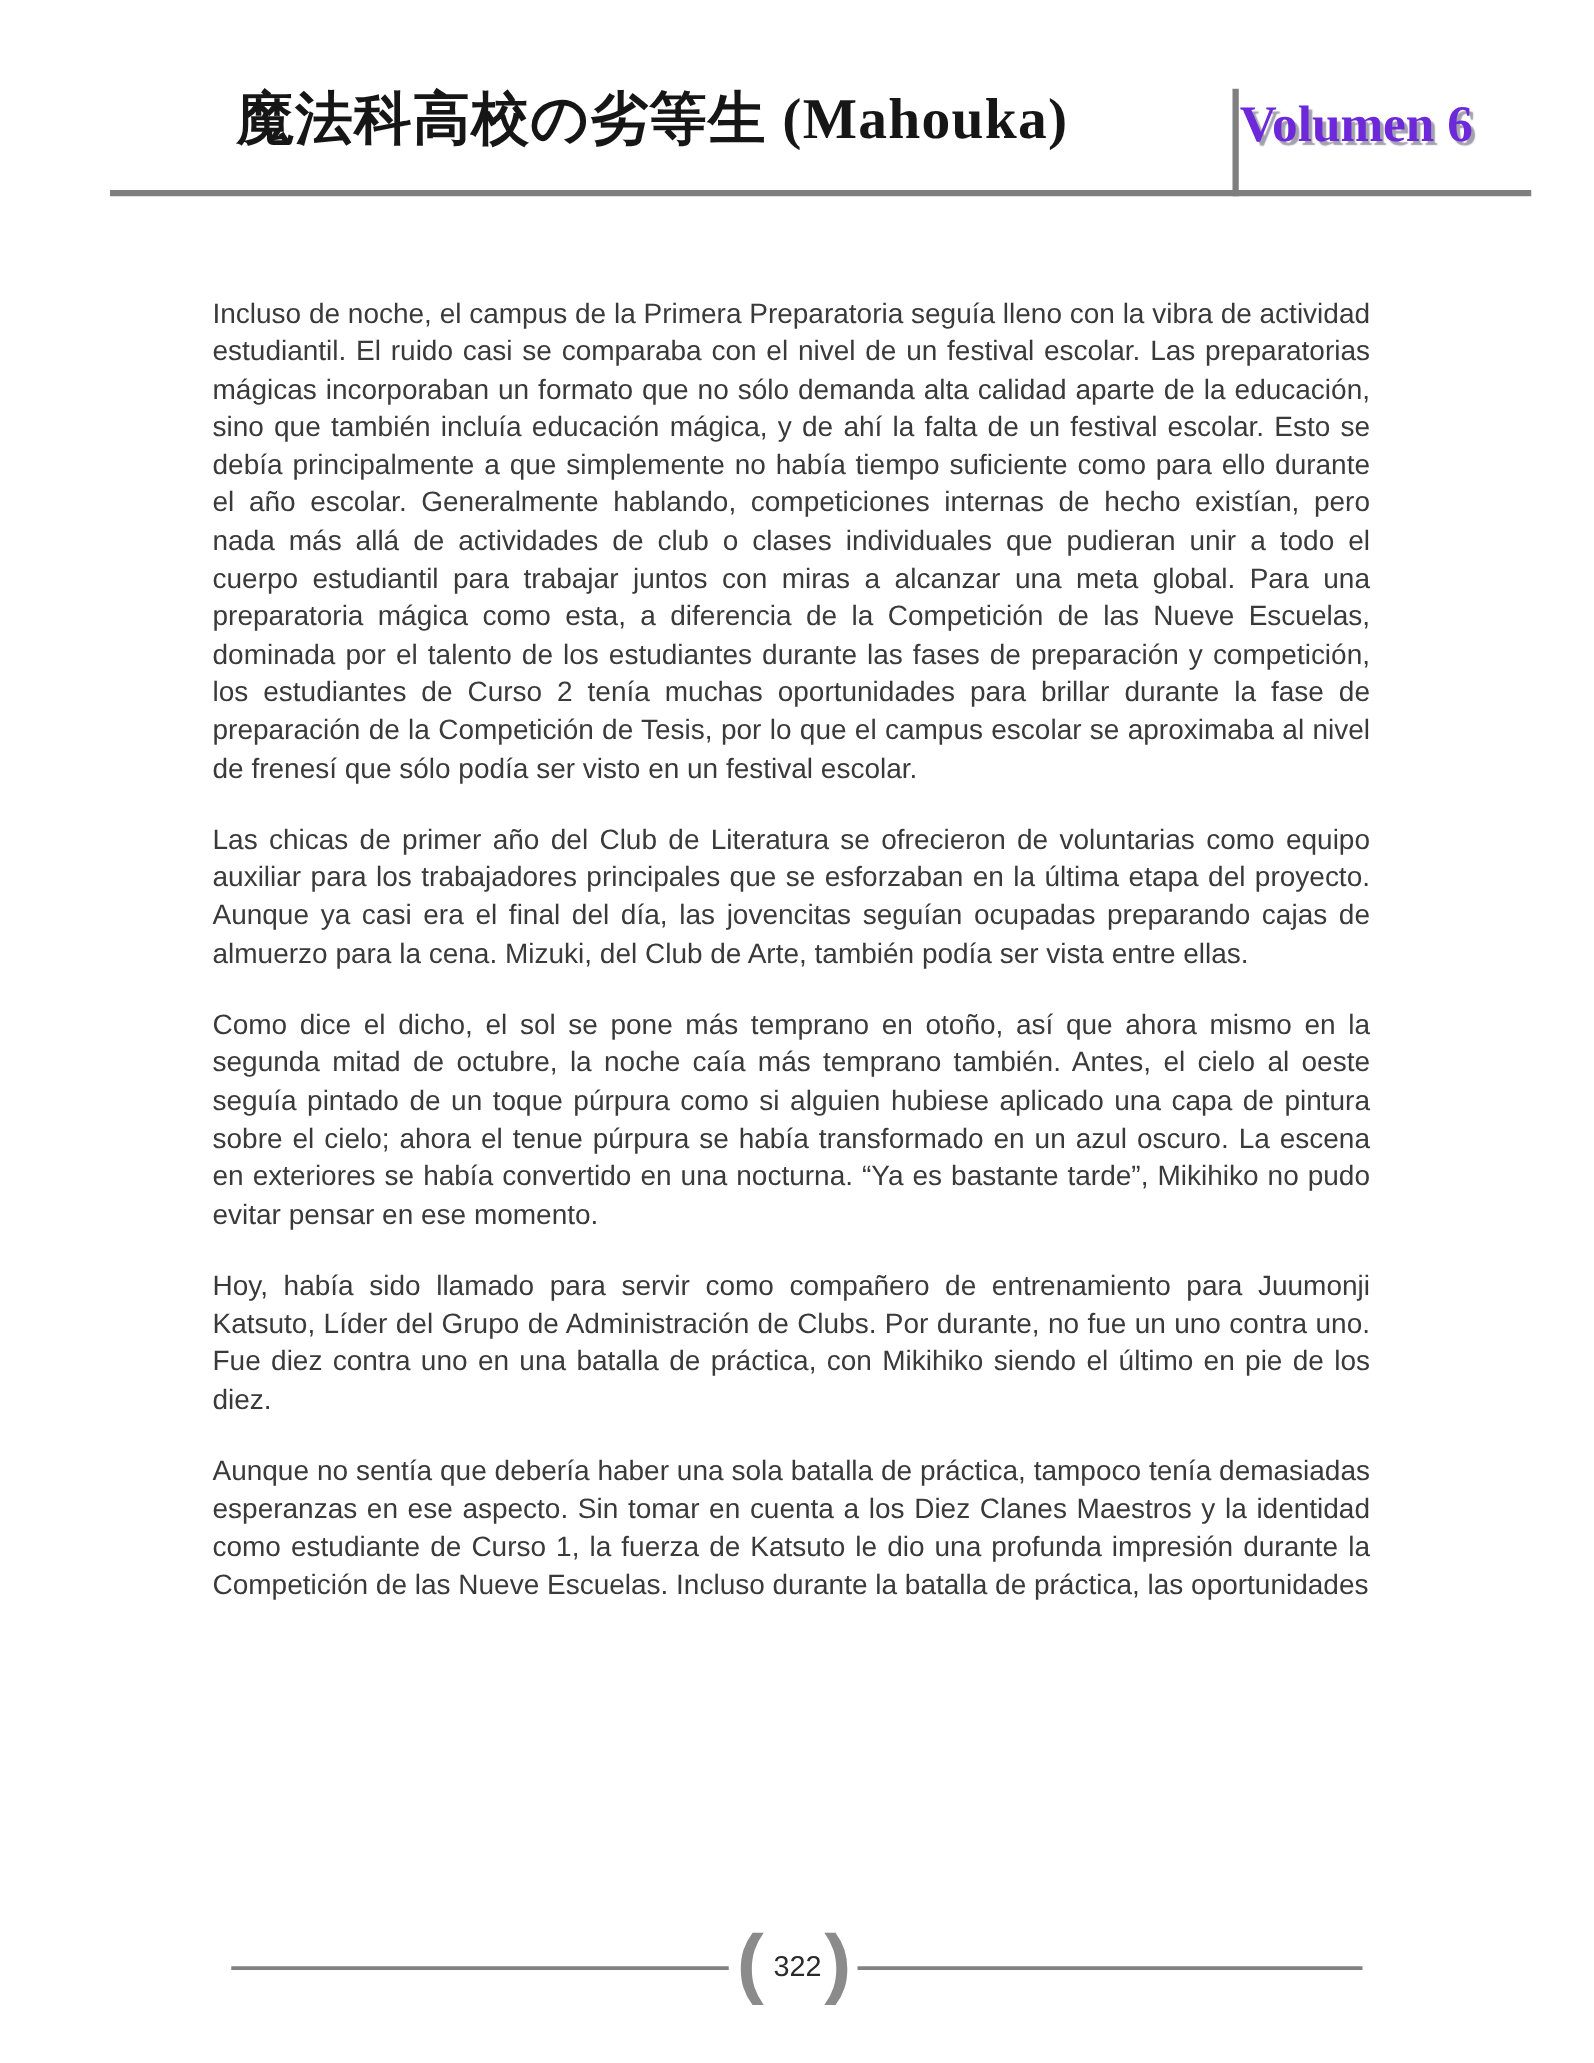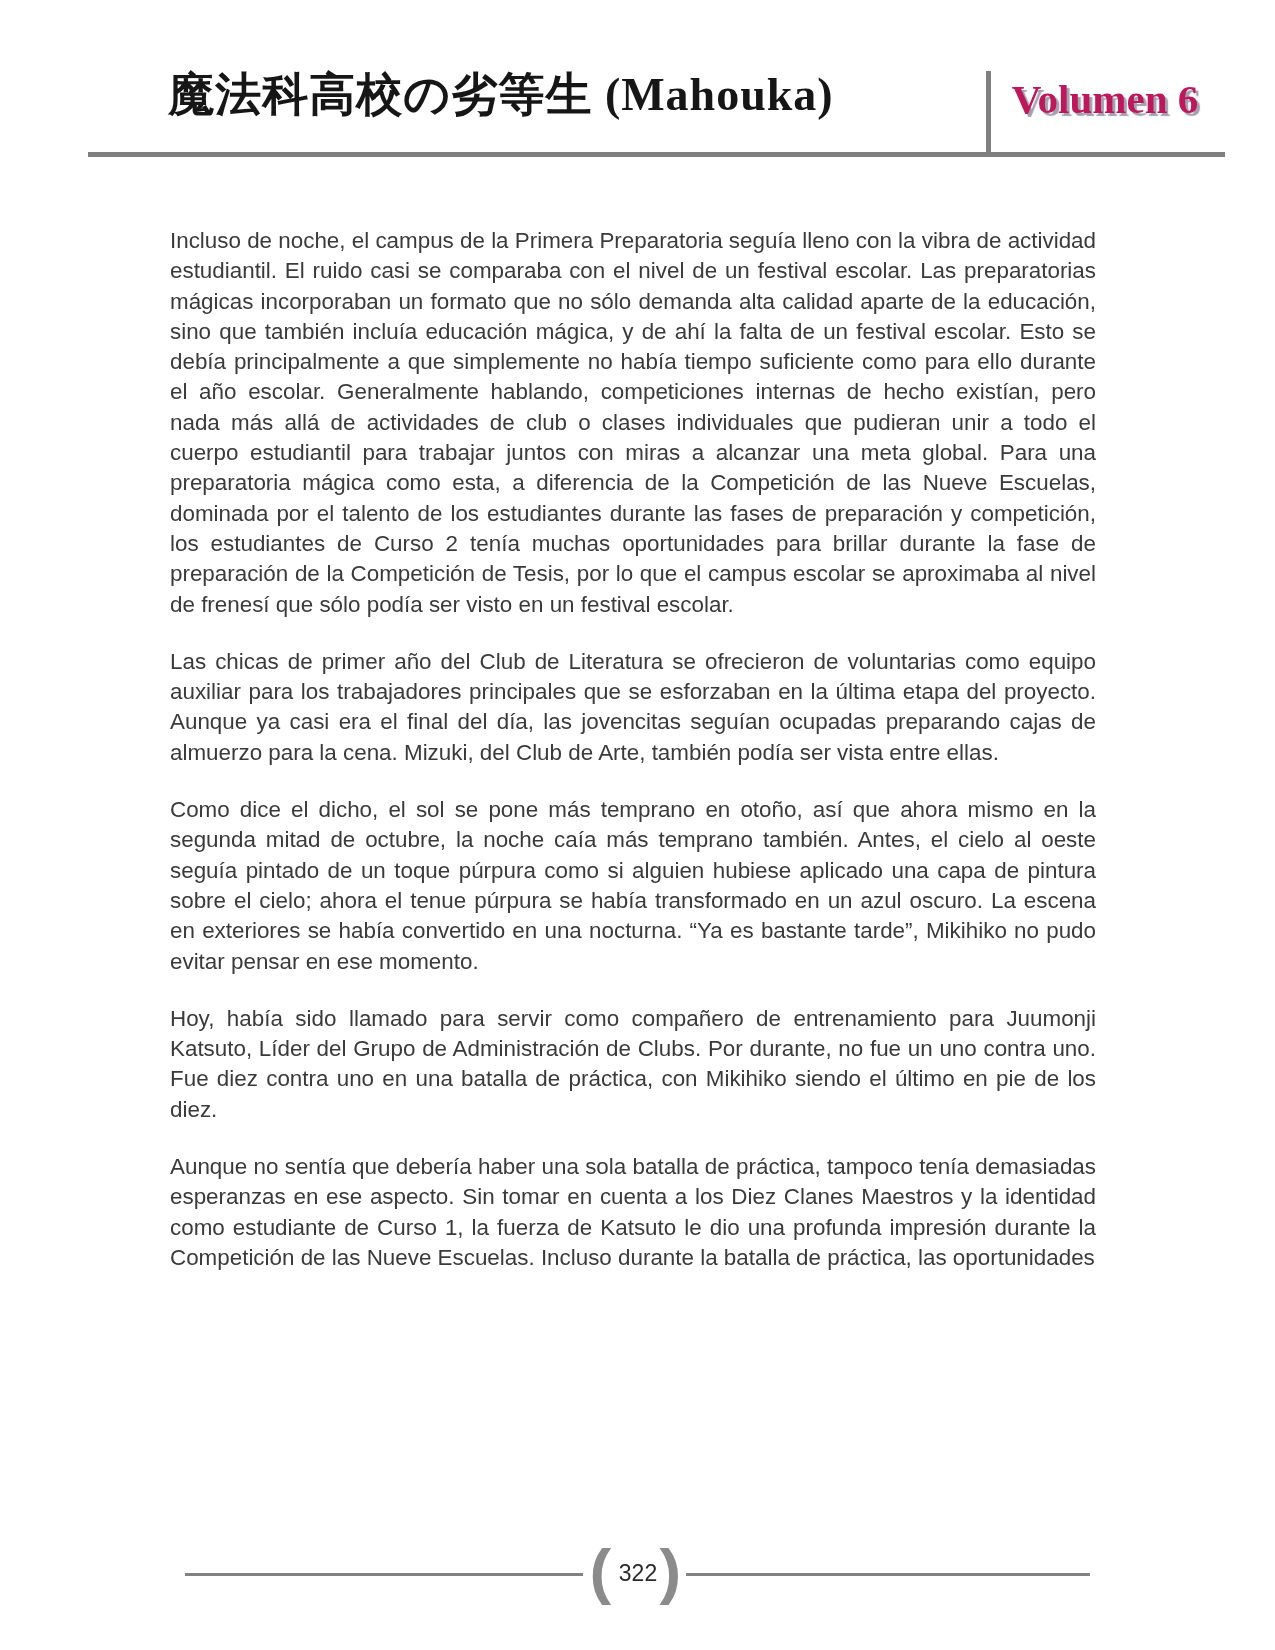--- a/index.html
+++ b/index.html
@@ -12,43 +12,43 @@
     width: 1275px;
     height: 1650px;
     background: #ffffff;
     overflow: hidden;
     font-family: "Liberation Sans", "DejaVu Sans", sans-serif;
   }
 
   
   .doc-title {
     position: absolute;
-    left: 71px;
+    left: 92px;
     top: 66px;
     width: 860px;
     text-align: center;
     font-family: "Liberation Serif", "DejaVu Serif", serif;
     font-weight: bold;
     font-size: 46px;
     line-height: 58px;
     color: #161616;
     letter-spacing: 1px;
     white-space: nowrap;
   }
   .volume-label {
     position: absolute;
-    left: 992px;
+    left: 972px;
     top: 74px;
     width: 226px;
     text-align: center;
     font-family: "Liberation Serif", "DejaVu Serif", serif;
     font-weight: bold;
     font-size: 41px;
     line-height: 50px;
-    color: #be185d;
+    color: #6d28d9;
     text-shadow: 3px 3px 1px #a39fae;
     white-space: nowrap;
   }
   .header-vbar {
     position: absolute;
     left: 986px;
     top: 71px;
     width: 5px;
     height: 86px;
     background: #7f7f7f;
@@ -59,21 +59,21 @@
     top: 152px;
     width: 1137px;
     height: 5px;
     background: #7f7f7f;
   }
 
   
   .content {
     position: absolute;
     left: 170px;
-    top: 226px;
+    top: 236px;
     width: 926px;
     color: #3a3a3a;
     font-size: 22.4px;
     line-height: 30.3px;
   }
   .content p {
     margin: 0 0 27px 0;
     text-align: justify;
     text-align-last: left;
   }

